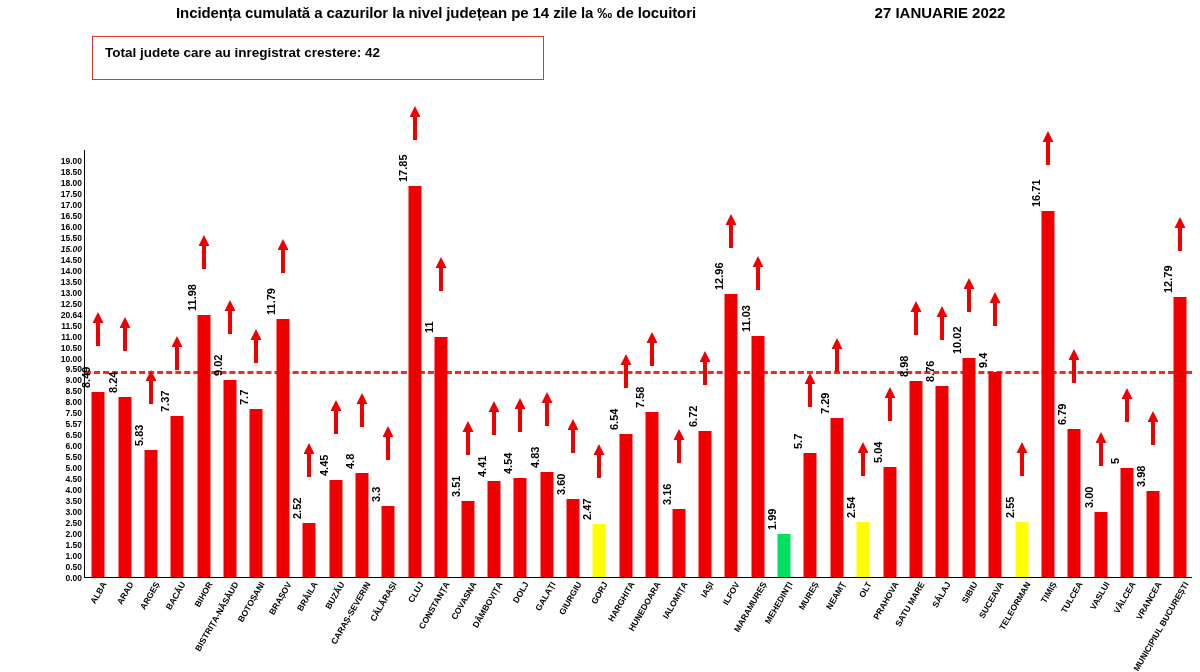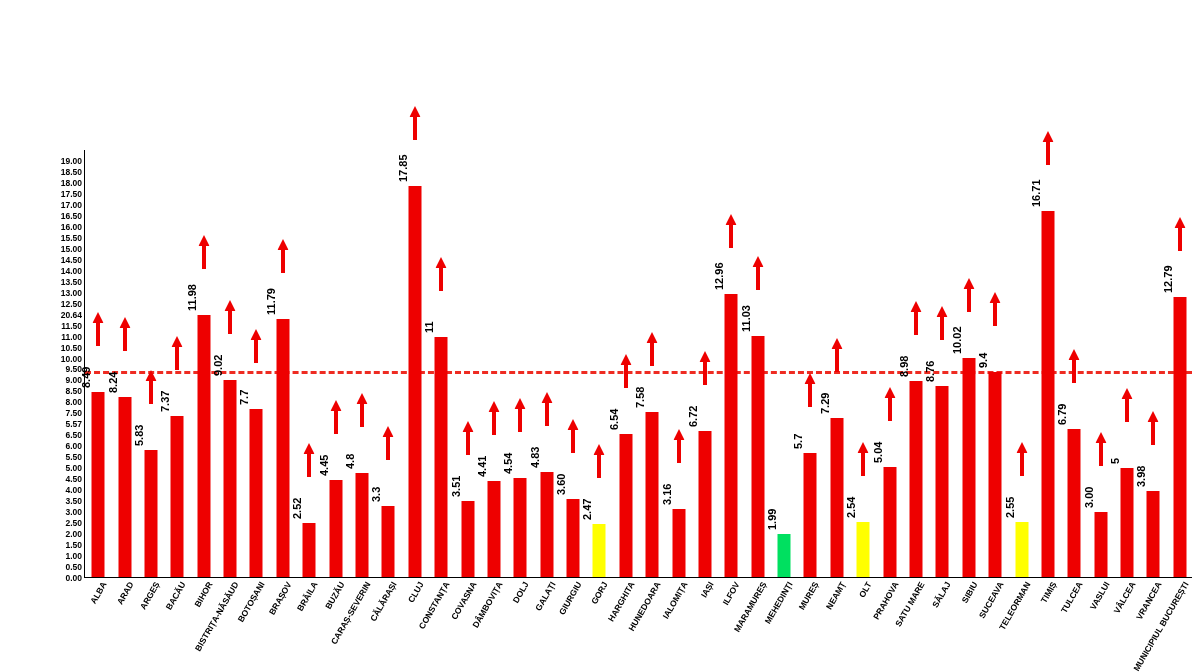--- a/index.html
+++ b/index.html
@@ -151,21 +151,24 @@
     text-align: right;
     direction: ltr;
   }
   .xlab span { display: inline-block; transform: translateX(-100%); }
 </style>
 </head>
 <body>
 
 <div id="root">
 
-
+  <div class="main-title">Incidența cumulată a cazurilor la nivel județean pe 14 zile la ‰ de locuitori</div>
+  <div class="date-title">27 IANUARIE 2022</div>
+
+  <div class="box" id="total-box">Total judete care au inregistrat crestere: 42</div>
 
   <div id="plot">
     <div id="axis-labels">
         <div class="ytick" style="top: 428px;">0.00</div>
         <div class="ytick" style="top: 417.026px;">0.50</div>
         <div class="ytick" style="top: 406.051px;">1.00</div>
         <div class="ytick" style="top: 395.077px;">1.50</div>
         <div class="ytick" style="top: 384.103px;">2.00</div>
         <div class="ytick" style="top: 373.128px;">2.50</div>
         <div class="ytick" style="top: 362.154px;">3.00</div>
@@ -185,21 +188,21 @@
         <div class="ytick" style="top: 208.513px;">10.00</div>
         <div class="ytick" style="top: 197.538px;">10.50</div>
         <div class="ytick" style="top: 186.564px;">11.00</div>
         <div class="ytick" style="top: 175.59px;">11.50</div>
         <div class="ytick" style="top: 164.615px;">20.64</div>
         <div class="ytick" style="top: 153.641px;">12.50</div>
         <div class="ytick" style="top: 142.667px;">13.00</div>
         <div class="ytick" style="top: 131.692px;">13.50</div>
         <div class="ytick" style="top: 120.718px;">14.00</div>
         <div class="ytick" style="top: 109.744px;">14.50</div>
-        <div class="ytick" style="top: 98.7692px;">15.00</div>
+        <div class="ytick" style="top: 98.7692px; font-style: italic;">15.00</div>
         <div class="ytick" style="top: 87.7949px;">15.50</div>
         <div class="ytick" style="top: 76.8205px; margin-left: 17px;">16.00</div>
         <div class="ytick" style="top: 65.8462px;">16.50</div>
         <div class="ytick" style="top: 54.8718px;">17.00</div>
         <div class="ytick" style="top: 43.8974px;">17.50</div>
         <div class="ytick" style="top: 32.9231px;">18.00</div>
         <div class="ytick" style="top: 21.9487px;">18.50</div>
         <div class="ytick" style="top: 10.9744px;">19.00</div>
       </div>
     <div id="bars-area">

